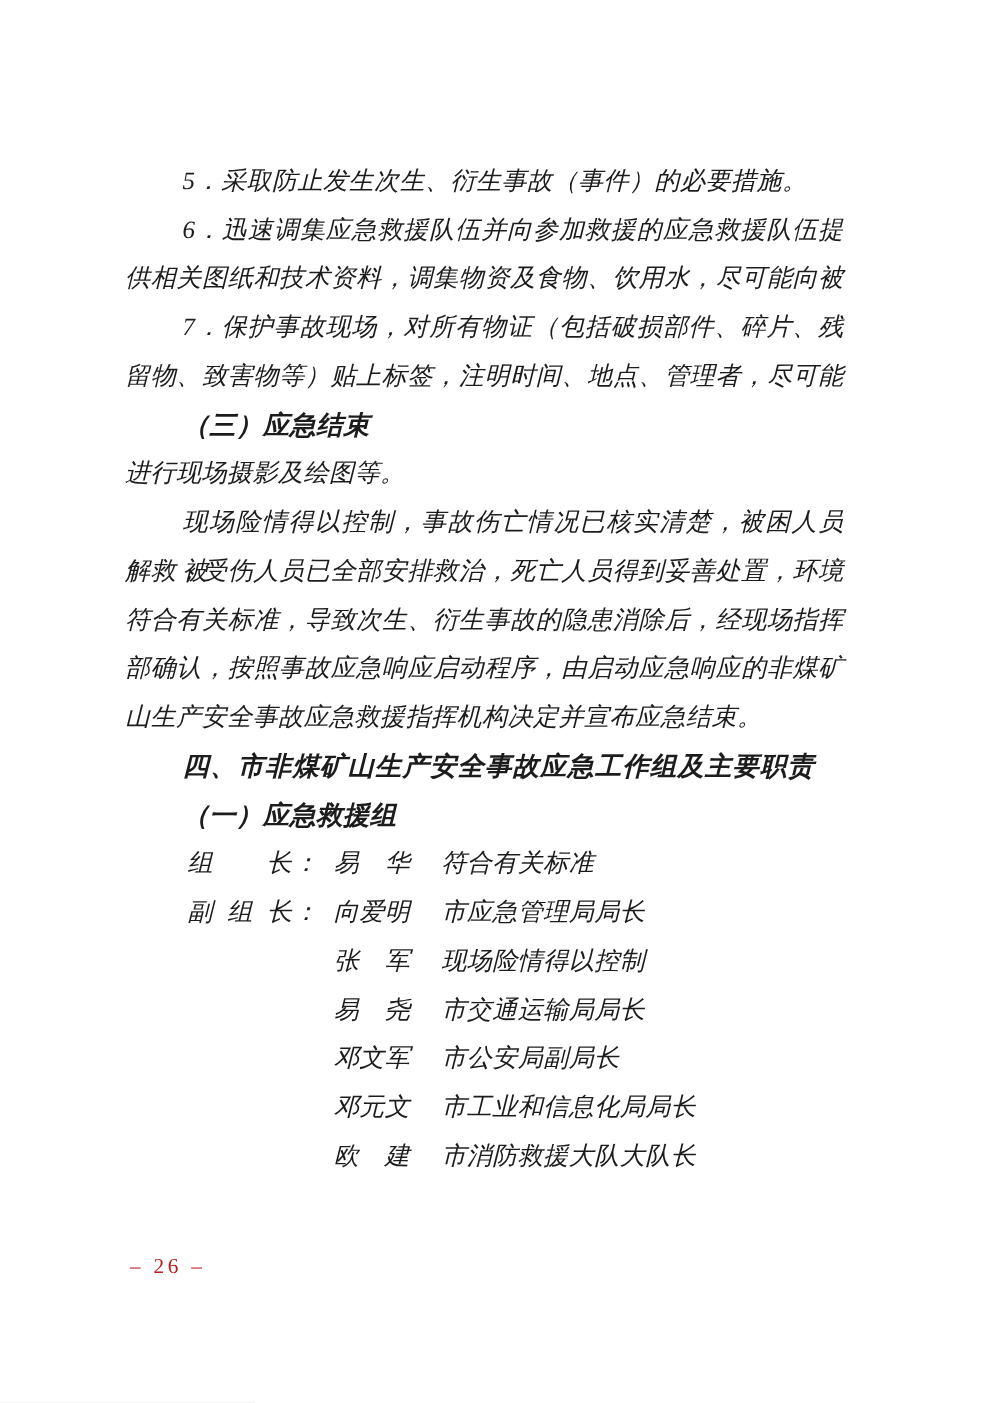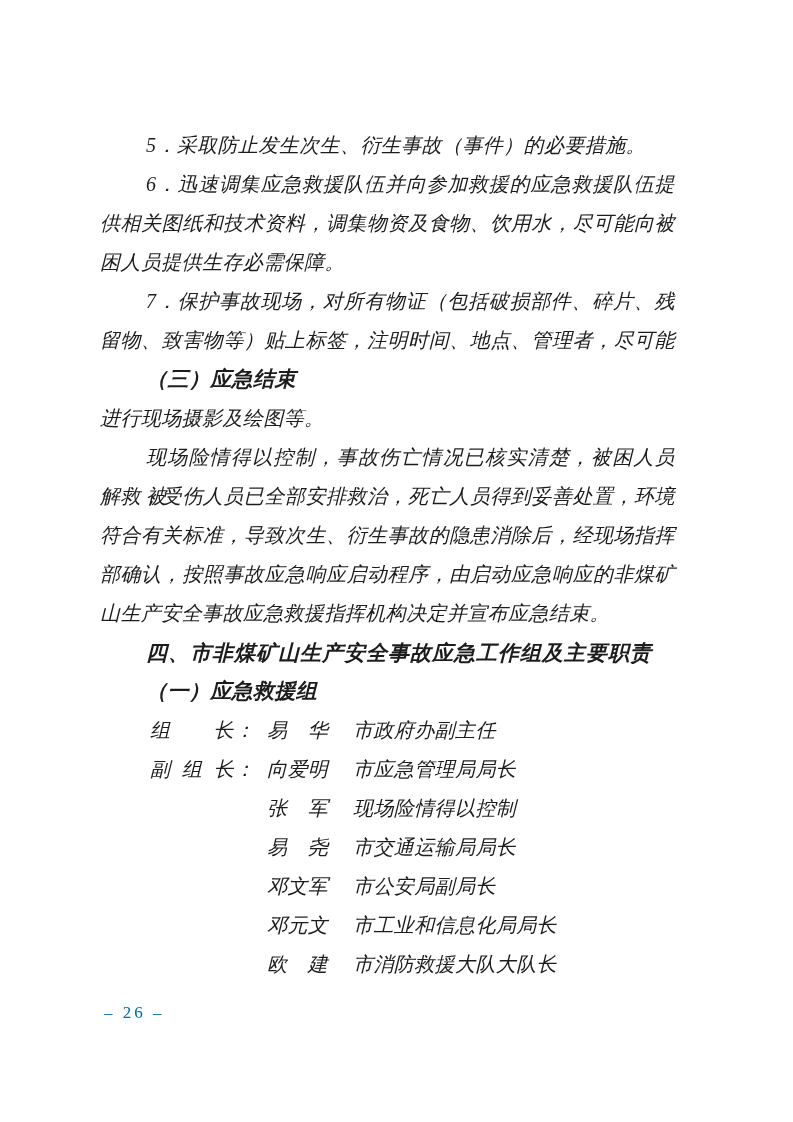--- a/index.html
+++ b/index.html
@@ -53,44 +53,43 @@
     margin-right:21px;
     vertical-align:top;
     margin-left:12px;
   }
   .footer {
     position:absolute;
     left:104px;
     top:1003px;
     font-size:17px;
     letter-spacing:3px;
-    color:#0369a1;
+    color:#b91c1c;
   }
 </style>
 </head>
 <body>
 
 <div class="page">
   <main class="content">
       <div class="line body indent">5．采取防止发生次生、衍生事故（事件）的必要措施。</div>
       <div class="line body indent j">6．迅速调集应急救援队伍并向参加救援的应急救援队伍提</div>
       <div class="line body j">供相关图纸和技术资料，调集物资及食物、饮用水，尽可能向被</div>
-      <div class="line body">困人员提供生存必需保障。</div>
       <div class="line body indent j">7．保护事故现场，对所有物证（包括破损部件、碎片、残</div>
       <div class="line body j">留物、致害物等）贴上标签，注明时间、地点、管理者，尽可能</div>
       <div class="line heading-kai indent">（三）应急结束</div>
       <div class="line body">进行现场摄影及绘图等。</div>
       <div class="line body indent j">现场险情得以控制，事故伤亡情况已核实清楚，被困人员被</div>
       <div class="line body j">解救，受伤人员已全部安排救治，死亡人员得到妥善处置，环境</div>
       <div class="line body j">符合有关标准，导致次生、衍生事故的隐患消除后，经现场指挥</div>
       <div class="line body j">部确认，按照事故应急响应启动程序，由启动应急响应的非煤矿</div>
       <div class="line body">山生产安全事故应急救援指挥机构决定并宣布应急结束。</div>
       <div class="line heading-hei indent">四、市非煤矿山生产安全事故应急工作组及主要职责</div>
       <div class="line heading-kai indent">（一）应急救援组</div>
-      <div class="line roster"><span class="role">组　　长：</span><span class="rname">易　华</span><span class="rtitle">市政府办副主任</span></div>
+      <div class="line roster"><span class="role">组　　长：</span><span class="rname">易　华</span><span class="rtitle">符合有关标准</span></div>
       <div class="line roster"><span class="role">副 组 长：</span><span class="rname">向爱明</span><span class="rtitle">市应急管理局局长</span></div>
       <div class="line roster cont"><span class="rname">张　军</span><span class="rtitle">现场险情得以控制</span></div>
       <div class="line roster cont"><span class="rname">易　尧</span><span class="rtitle">市交通运输局局长</span></div>
       <div class="line roster cont"><span class="rname">邓文军</span><span class="rtitle">市公安局副局长</span></div>
       <div class="line roster cont"><span class="rname">邓元文</span><span class="rtitle">市工业和信息化局局长</span></div>
       <div class="line roster cont"><span class="rname">欧　建</span><span class="rtitle">市消防救援大队大队长</span></div>
     </main>
   <div class="footer">– 26 –</div>
 </div>
 

